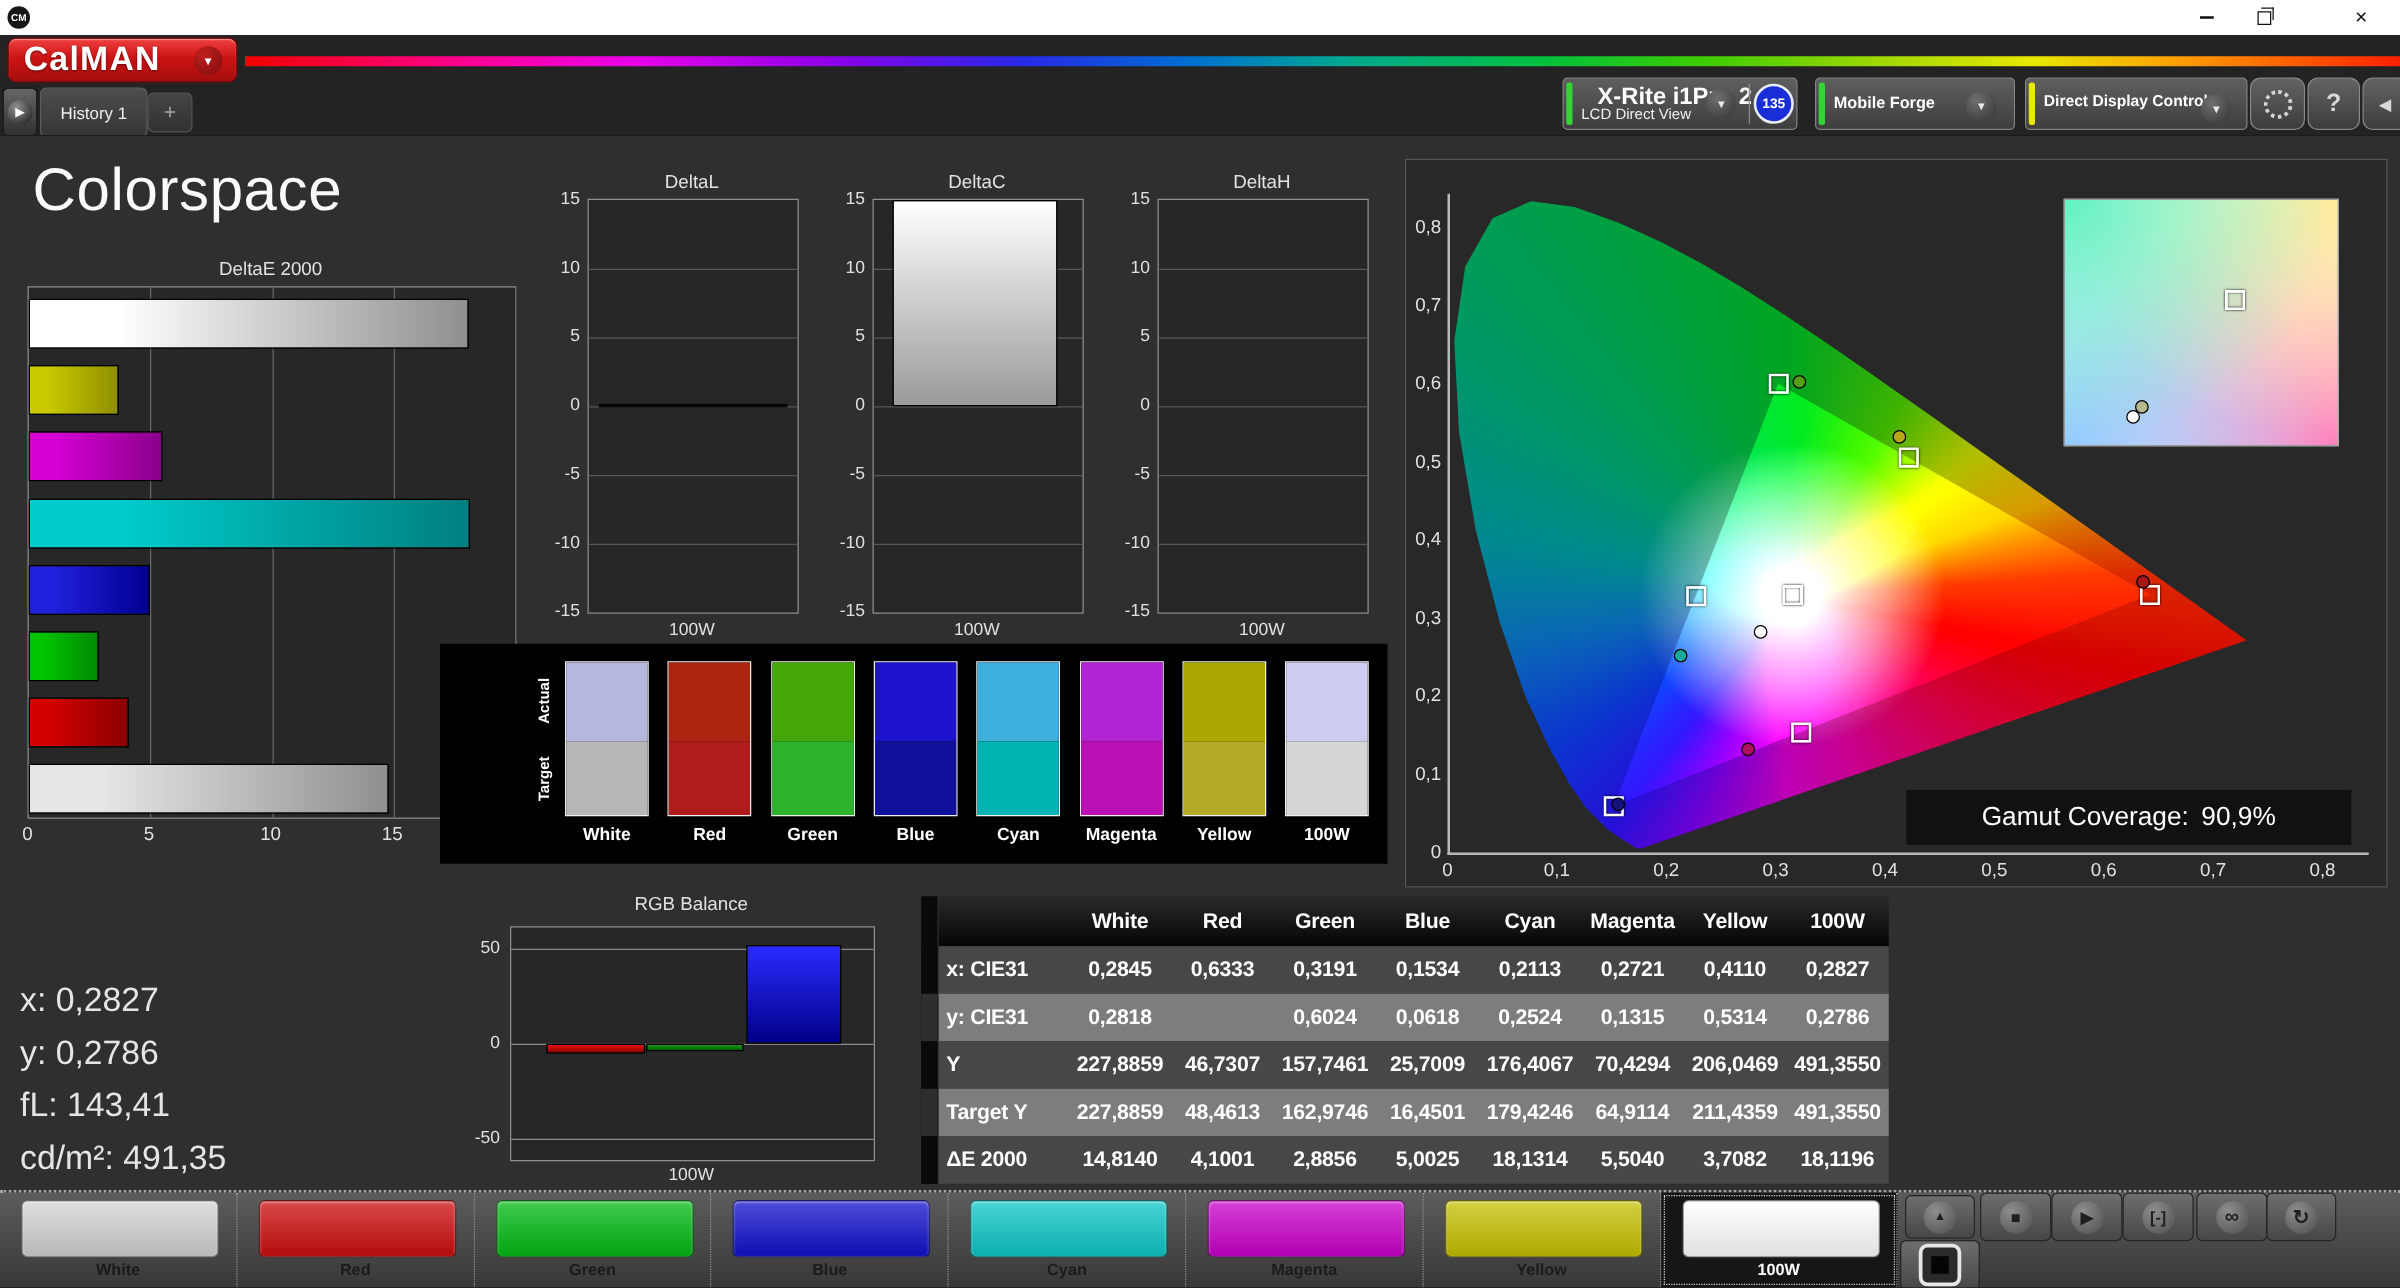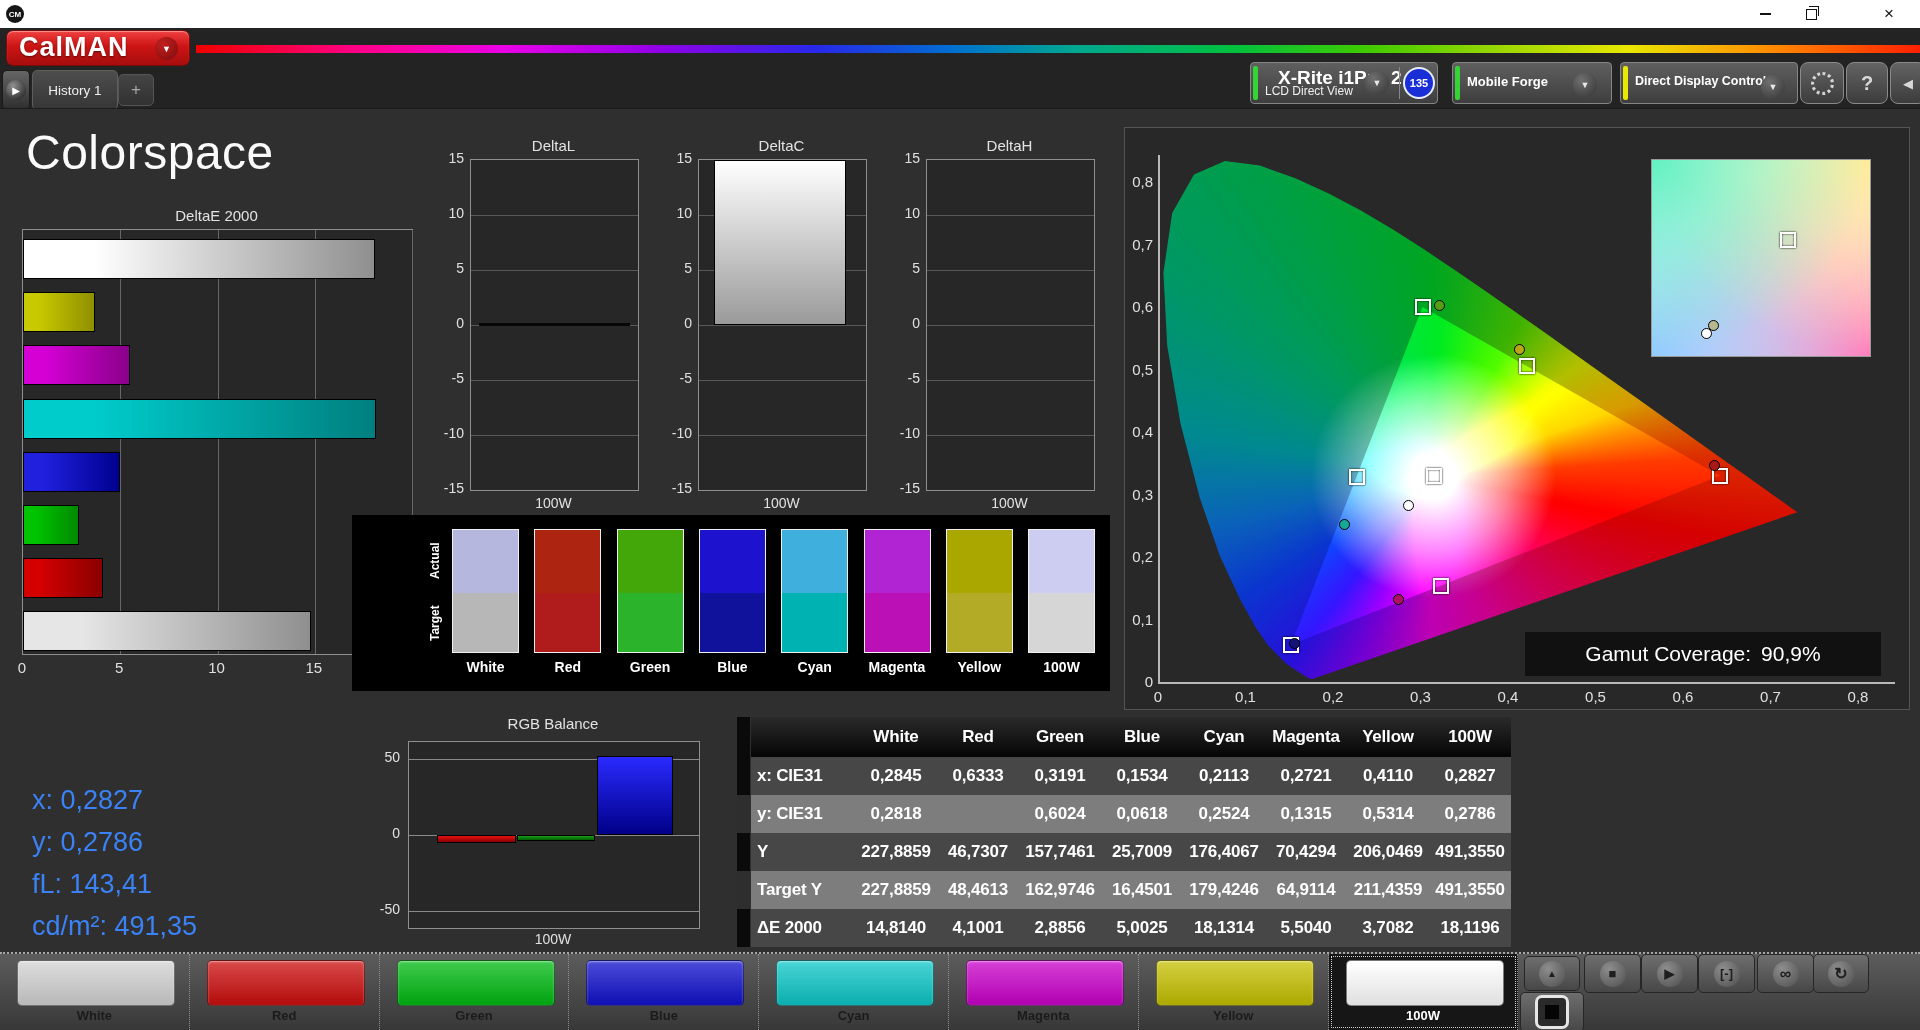--- a/index.html
+++ b/index.html
@@ -97,21 +97,21 @@
        radial-gradient(at 0% 0%,rgba(90,240,190,.95),rgba(90,240,190,0) 70%),
        radial-gradient(at 100% 0%,rgba(255,235,150,.95),rgba(255,235,150,0) 70%),
        radial-gradient(at 0% 100%,rgba(140,200,255,.95),rgba(140,200,255,0) 70%),
        radial-gradient(at 100% 100%,rgba(255,120,185,.95),rgba(255,120,185,0) 75%),
        #ffffff;}
   .gamutbox{position:absolute;left:400px;top:504px;width:356px;height:44px;background:rgba(12,12,12,.82);
             color:#fff;font-size:21px;display:flex;align-items:center;justify-content:center;gap:10px;}
 
   
   .cr-title{position:absolute;left:16px;top:622px;font-size:34px;color:#f2f2f2;}
-  .cr-line{position:absolute;left:32px;font-size:27px;color:#3b82f6;}
+  .cr-line{position:absolute;left:16px;font-size:27px;color:#e5e5e5;}
 
   
   .tstrip{position:absolute;left:737px;top:608px;width:13px;height:230px;background:#0a0a0a;}
   #caltable{position:absolute;left:751px;top:608px;}
   .trow{position:absolute;left:0;display:flex;}
   .tcell{height:38px;line-height:38px;font-size:17px;font-weight:600;color:#fff;
          text-align:center;overflow:hidden;letter-spacing:-.2px;}
   .tlabel{text-align:left;padding-left:6px;box-sizing:border-box;}
 
   

